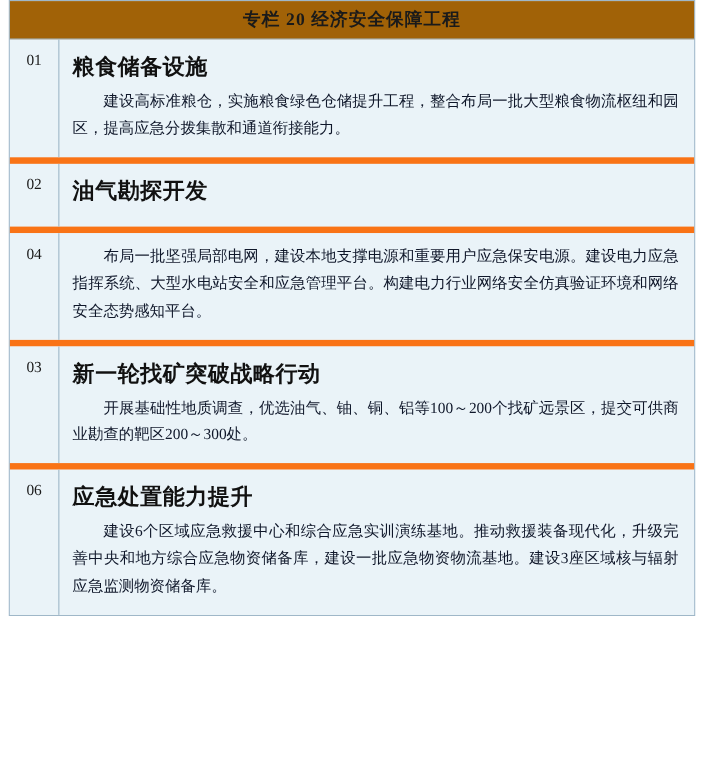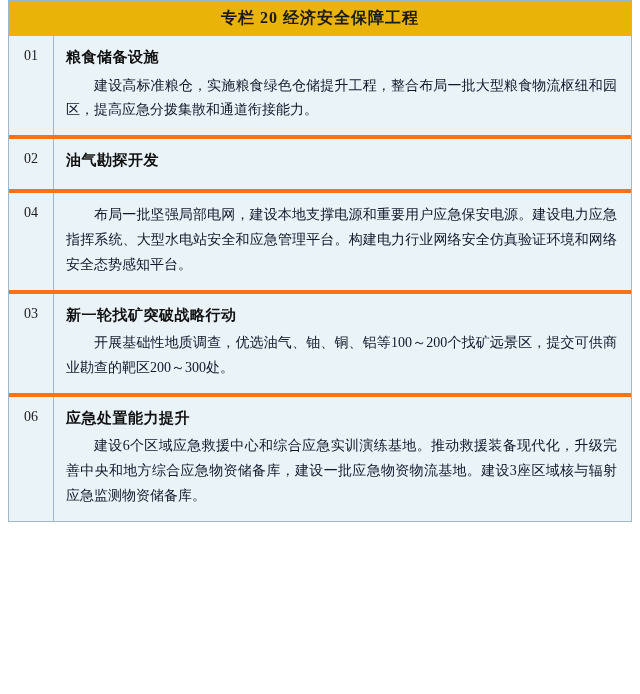--- a/index.html
+++ b/index.html
@@ -14,36 +14,36 @@
   }
   .box {
     width: 624px;
     margin: 0 auto;
     box-sizing: border-box;
     border: 1px solid #9fb7c8;
     background: #eaf3f8;
   }
   .title-bar {
     height: 34px;
-    background: #eab308;
+    background: #a16207;
     border-bottom: 1px solid #9fb7c8;
     display: flex;
     align-items: center;
     justify-content: center;
   }
   .title-text {
     font-size: 16px;
     font-weight: bold;
     color: #1a1a1a;
     letter-spacing: 1px;
     font-family: "Liberation Serif", "DejaVu Serif", serif;
   }
   .row {
     display: flex;
-    border-bottom: 4px solid #f97316;
+    border-bottom: 6px solid #f97316;
     background: #eaf3f8;
   }
   .row:last-child {
     border-bottom: none;
   }
   .num-cell {
     width: 44px;
     flex: 0 0 44px;
     border-right: 1px solid #9fb7c8;
     padding-top: 12px;
@@ -51,21 +51,21 @@
     font-size: 14px;
     color: #1a1a1a;
     font-family: "Liberation Serif", "DejaVu Serif", serif;
   }
   .content-cell {
     flex: 1 1 auto;
     padding: 10px 14px 12px 12px;
     min-width: 0;
   }
   .item-head {
-    font-size: 15px;
+    font-size: 20px;
     font-weight: bold;
     color: #111111;
     letter-spacing: 0.5px;
     margin-bottom: 5px;
     line-height: 1.5;
   }
   .item-body {
     font-size: 14px;
     color: #0f172a;
     line-height: 1.78;

